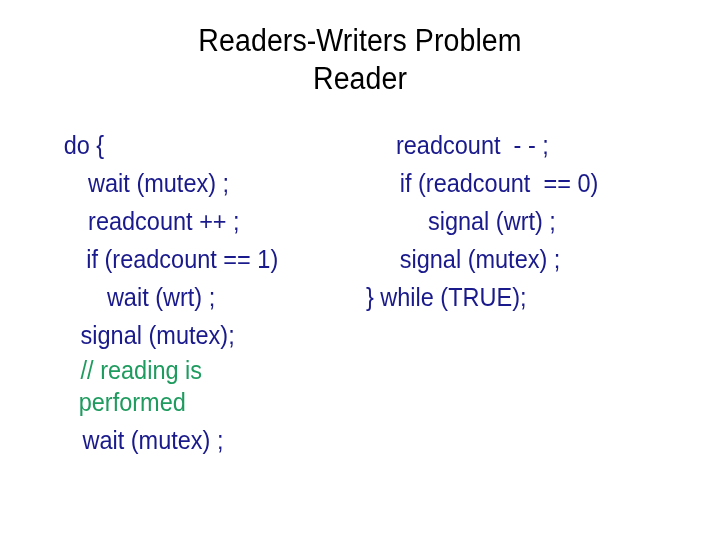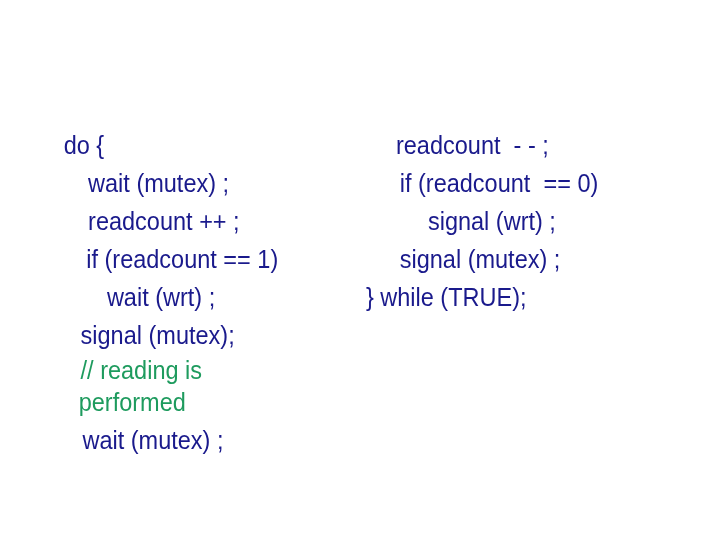--- a/index.html
+++ b/index.html
@@ -79,20 +79,24 @@
   }
   .code-line.gap-after {
     margin-bottom: 3px;
   }
 </style>
 </head>
 <body>
 
 <div class="slide">
 
+  <div class="title-block">
+    <div class="title-line">Readers-Writers Problem</div>
+    <div class="title-line">Reader</div>
+  </div>
 
   <div class="code-area">
 
     <div class="column col-left">
       <div class="code-line" style="padding-left:6px;">do {</div>
       <div class="code-line" style="padding-left:32px;">wait (mutex) ;</div>
       <div class="code-line" style="padding-left:32px;">readcount ++ ;</div>
       <div class="code-line" style="padding-left:30px;">if (readcount == 1)</div>
       <div class="code-line" style="padding-left:52px;">wait (wrt) ;</div>
       <div class="code-line" style="padding-left:24px;">signal (mutex);</div>

